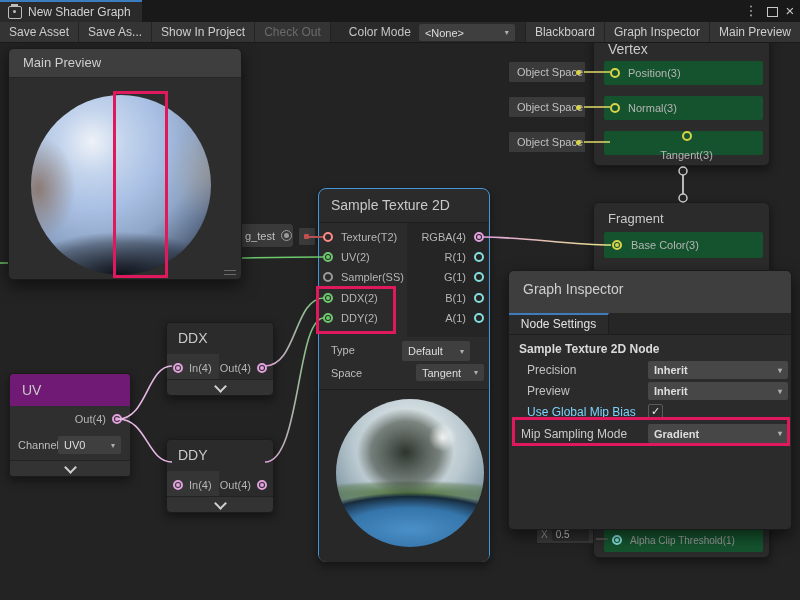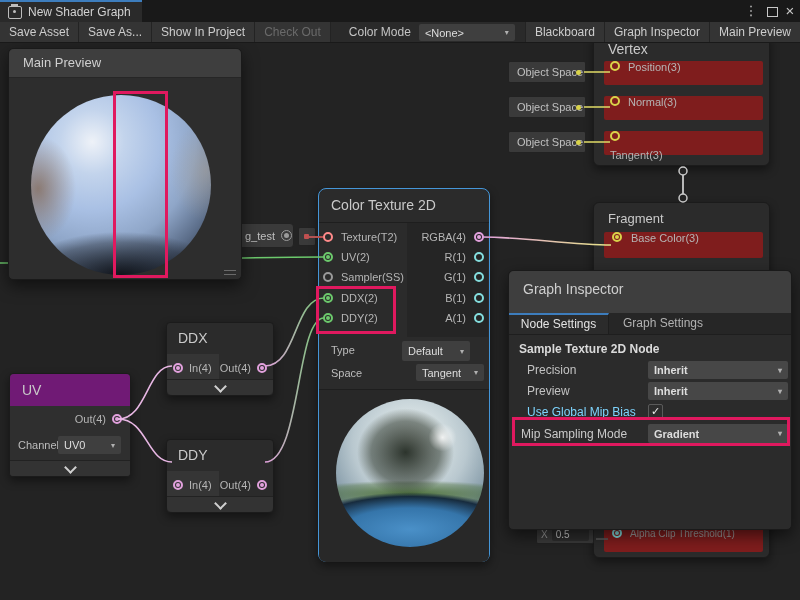--- a/index.html
+++ b/index.html
@@ -23,21 +23,21 @@
   .tlabel{color:#c4c4c4;font-size:12px;line-height:20px;padding:0 8px;white-space:nowrap;}
   .tspacer{flex:1;}
   .dd{background:#3f3f3f;border-radius:2px;color:#dedede;font-size:11px;display:flex;align-items:center;
       justify-content:space-between;padding:0 6px;box-sizing:border-box;}
   .dd .arr{color:#b0b0b0;font-size:8px;margin-left:6px;}
   .dd .val{white-space:nowrap;overflow:hidden;}
   
   .node{position:absolute;background:#2b2b2b;border:1px solid #1b1b1b;border-radius:6px;
         box-shadow:0 4px 10px rgba(0,0,0,.45);z-index:2;box-sizing:border-box;}
   .ntitle{color:#c9c9c9;font-size:14px;padding:7px 12px;white-space:nowrap;}
-  .prow{position:absolute;background:#7f1d1d;border-radius:2px;display:flex;
+  .prow{position:absolute;background:#14532d;border-radius:2px;display:flex;align-items:center;
         color:#b5b5b5;font-size:11px;box-sizing:border-box;}
   .ring{width:6px;height:6px;border:2px solid var(--c,#999);border-radius:50%;position:relative;flex:none;}
   .ring.f::after{content:"";position:absolute;inset:1px;border-radius:50%;background:var(--c);}
   .dot{width:5px;height:5px;border-radius:50%;background:var(--c,#d9d34a);flex:none;}
   .chev{display:inline-block;width:7px;height:7px;border-left:2px solid #d0d0d0;border-bottom:2px solid #d0d0d0;
         transform:rotate(-45deg);margin-top:-3px;}
   .chevbar{position:absolute;left:0;right:0;bottom:0;height:15px;border-top:1px solid #222;
            display:flex;align-items:center;justify-content:center;background:#333;border-radius:0 0 5px 5px;}
   .hl{position:absolute;border:3px solid #e0195f;z-index:9;pointer-events:none;box-sizing:border-box;}
   .panel{position:absolute;background:#2b2b2b;border:1px solid #1a1a1a;border-radius:5px;
@@ -138,21 +138,21 @@
     <span>g_test</span>
     <span style="width:9px;height:9px;border:1.5px solid #9a9a9a;border-radius:50%;position:relative;flex:none;">
       <span style="position:absolute;inset:2px;background:#9a9a9a;border-radius:50%;"></span>
     </span>
   </div>
   <div class="chip" style="left:298px;top:227px;width:18px;height:19px;">
     <span class="dot" style="--c:#c05050;border-radius:1px;width:5px;height:5px;margin-left:5px;"></span>
   </div>
 
   <div class="node" style="left:318px;top:188px;width:172px;height:374px;border:1.5px solid #4596d8;border-radius:8px;">
-    <div class="ntitle" style="padding:8px 12px;">Color Texture 2D</div>
+    <div class="ntitle" style="padding:8px 12px;">Sample Texture 2D</div>
     <div class="abs" style="left:0;top:33px;width:100%;height:1px;background:#1e1e1e;"></div>
     <div class="abs" style="left:88px;top:34px;width:81px;height:114px;background:#252525;"></div>
 
     <div class="abs" style="left:4px;top:42px;display:flex;align-items:center;gap:8px;color:#b5b5b5;font-size:11px;">
       <span class="ring" style="--c:#ff8a8a"></span>
       <span>Texture(T2)</span>
     </div>
     <div class="abs" style="left:4px;top:62px;display:flex;align-items:center;gap:8px;color:#b5b5b5;font-size:11px;">
       <span class="ring f" style="--c:#6cc96c"></span>
       <span>UV(2)</span>
@@ -265,21 +265,20 @@
       radial-gradient(ellipse 28% 40% at 97% 42%, rgba(168,160,150,.55), transparent 70%),
       radial-gradient(ellipse 70% 30% at 50% 100%, rgba(8,10,14,.9), rgba(8,10,14,.35) 60%, transparent 80%),
       radial-gradient(circle at 34% 26%, #eef2f8 0%, #c3d4ec 18%, #a9c0e4 38%, #8fa6c8 58%, #5c6e8a 76%, #2c3442 92%, #1a1f29 100%);"></div>
     <div class="abs" style="right:5px;bottom:4px;width:12px;height:3px;border-top:1px solid #6a6a6a;border-bottom:1px solid #6a6a6a;"></div>
   </div>
 
   <div class="panel" style="left:508px;top:270px;width:284px;height:260px;">
     <div class="phead" style="height:42px;padding:10px 0 0 14px;font-size:14px;box-sizing:border-box;">Graph Inspector</div>
     <div class="abs" style="left:0;top:42px;width:100%;height:21px;background:#262626;border-bottom:1px solid #1e1e1e;">
       <div class="abs" style="left:0;top:0;width:100px;height:21px;background:#2b2b2b;border-top:2px solid #3d7dbd;border-right:1px solid #1e1e1e;box-sizing:border-box;color:#e3e3e3;font-size:12px;text-align:center;line-height:19px;">Node Settings</div>
-      <div class="abs" style="left:101px;top:0;width:106px;height:21px;color:#b2b2b2;font-size:12px;text-align:center;line-height:21px;">Graph Settings</div>
     </div>
     <div class="abs" style="left:10px;top:71px;color:#dadada;font-size:12px;font-weight:bold;">Sample Texture 2D Node</div>
     <div class="abs" style="left:18px;top:92px;color:#c2c2c2;font-size:12px;">Precision</div>
     <div class="dd abs" style="left:139px;top:90px;width:140px;height:18px;background:#474747;font-weight:bold;">
       <span class="val">Inherit</span>
       <span class="arr">▾</span>
     </div>
     <div class="abs" style="left:18px;top:113px;color:#c2c2c2;font-size:12px;">Preview</div>
     <div class="dd abs" style="left:139px;top:111px;width:140px;height:18px;background:#474747;font-weight:bold;">
       <span class="val">Inherit</span>

